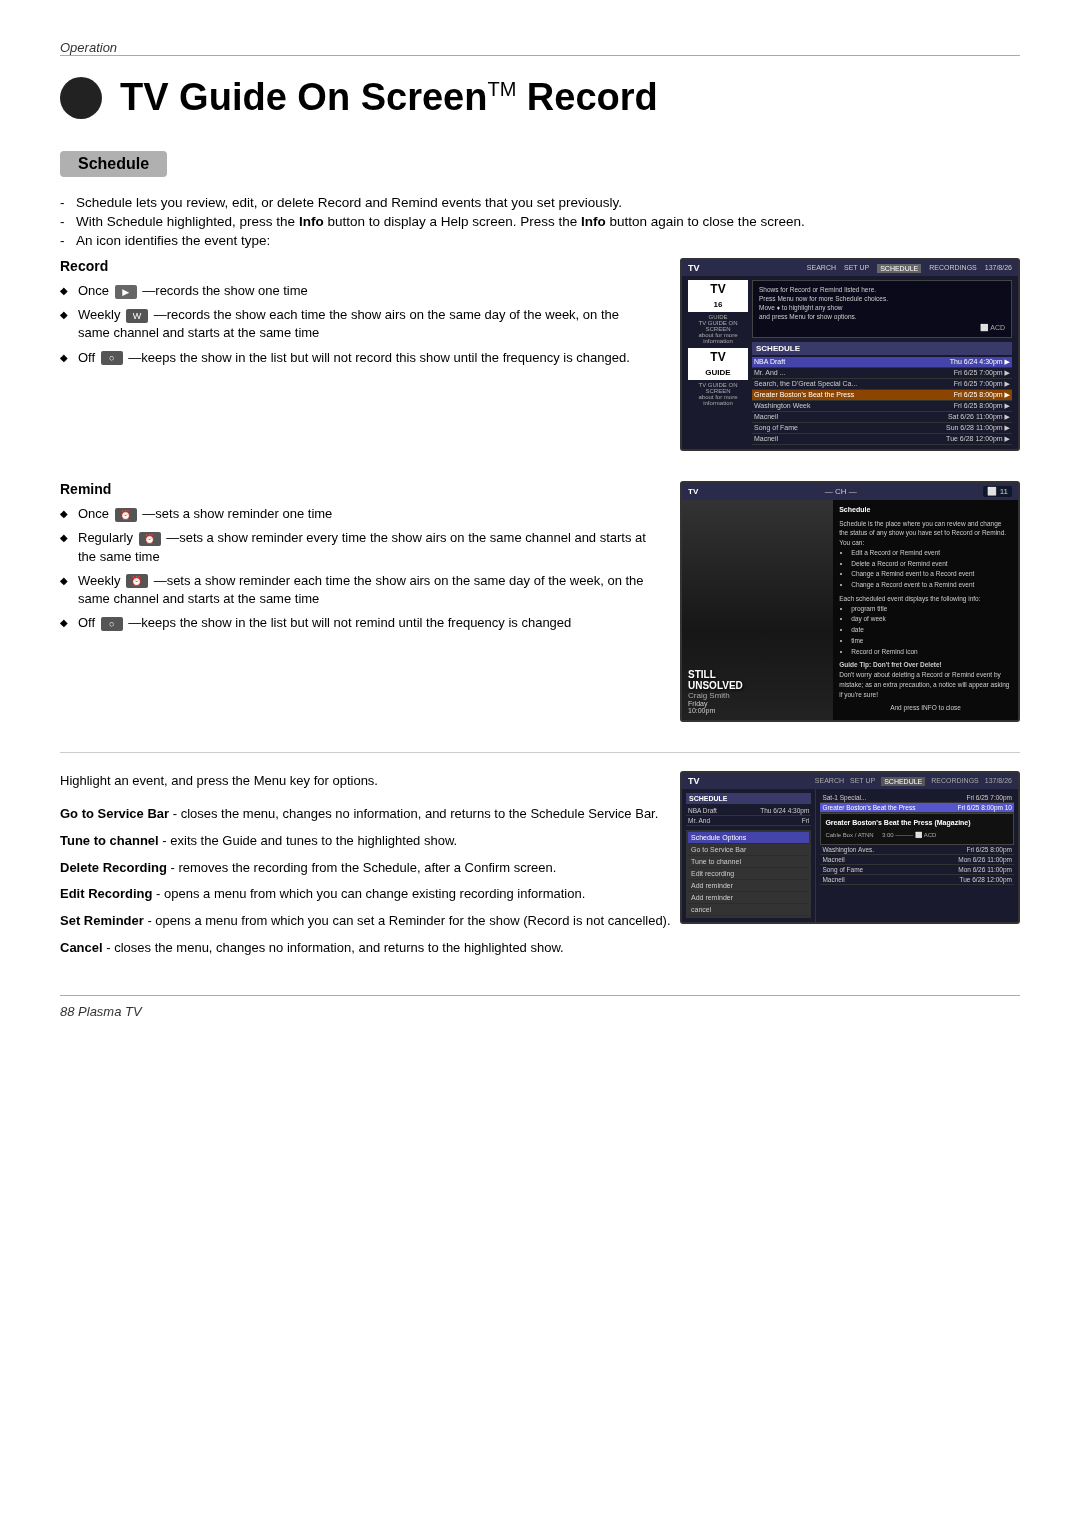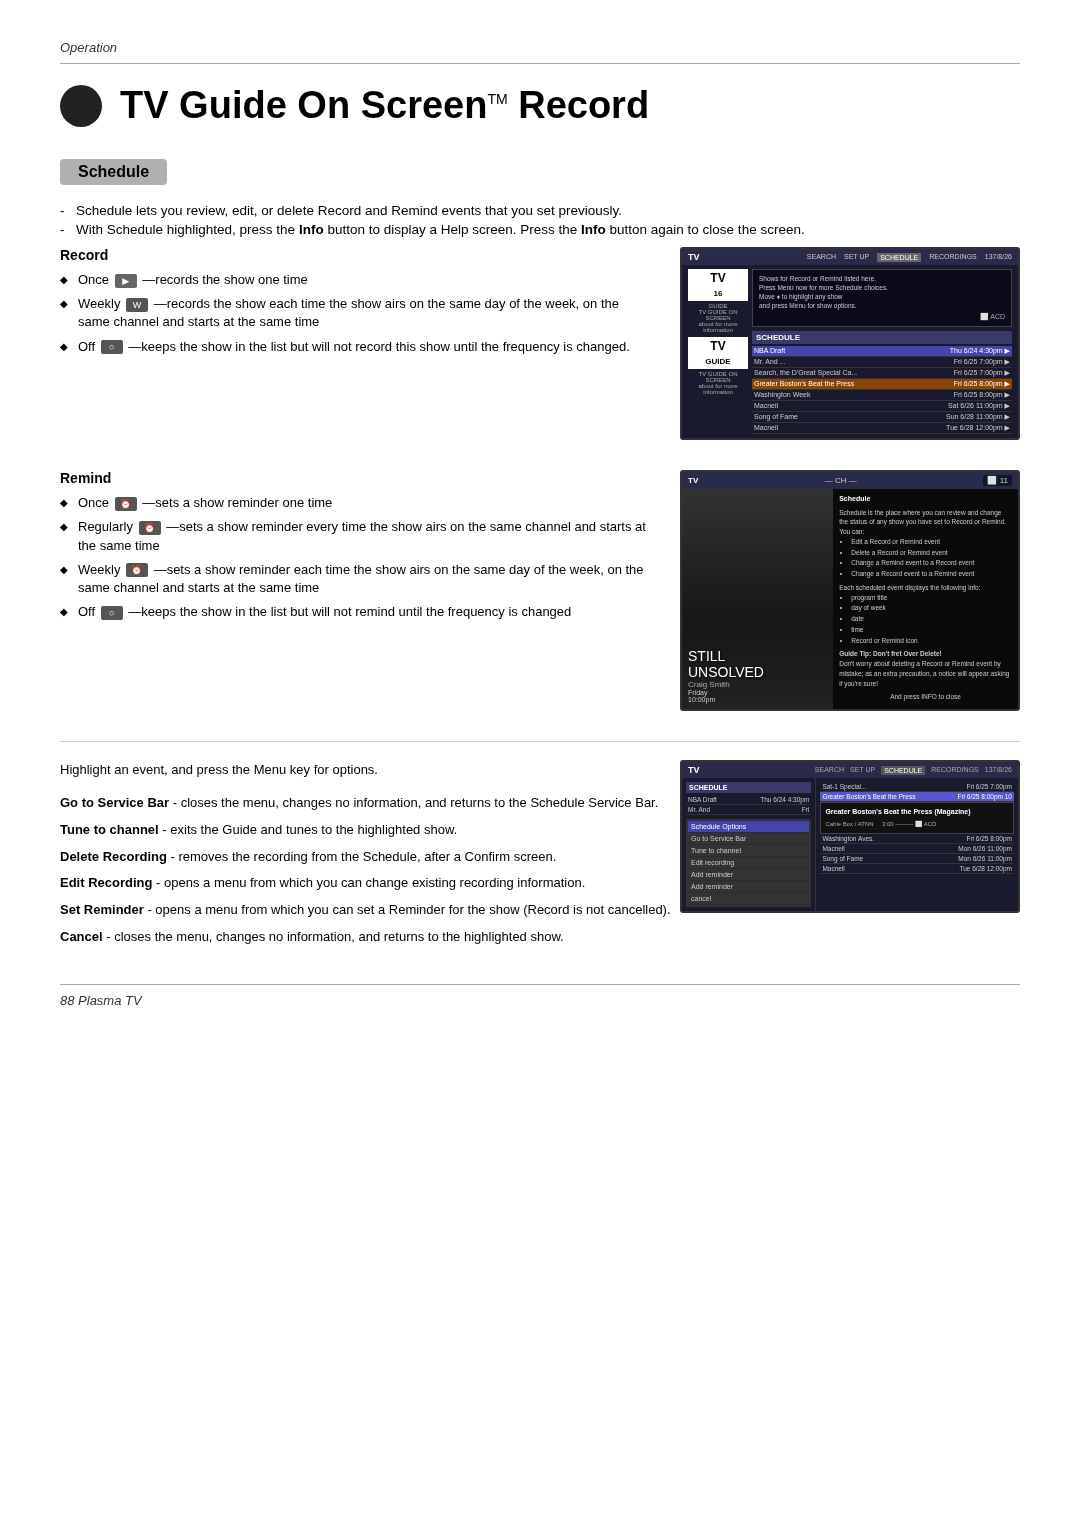--- a/index.html
+++ b/index.html
@@ -12,21 +12,21 @@
       position: relative;
       font-size: 14px;
     }
     .page {
       padding: 40px 60px 40px 60px;
     }
     .operation-label {
       font-style: italic;
       font-size: 13px;
       color: #333;
-      margin-bottom: 8px;
+      margin-bottom: 0;
     }
     hr.top-rule {
       border: none;
       border-top: 1px solid #aaa;
       margin-bottom: 20px;
     }
     .page-title {
       font-size: 38px;
       font-weight: 900;
       display: flex;
@@ -37,21 +37,21 @@
     }
     .title-circle {
       width: 42px;
       height: 42px;
       background: #222;
       border-radius: 50%;
       display: inline-block;
       flex-shrink: 0;
     }
     .tm-sup {
-      font-size: 14px;
+      font-size: 20px;
       font-weight: normal;
       vertical-align: super;
     }
     .section-badge {
       background: #b0b0b0;
       color: #000;
       font-size: 16px;
       font-weight: bold;
       padding: 4px 18px;
       border-radius: 4px;
@@ -182,22 +182,22 @@
       width: 45%;
       background: #222;
       display: flex;
       flex-direction: column;
       justify-content: flex-end;
       padding: 6px;
       position: relative;
       overflow: hidden;
     }
     .show-title-text {
-      font-size: 14px;
-      font-weight: normal;
+      font-size: 10px;
+      font-weight: bold;
       color: #fff;
       line-height: 1.1;
       text-shadow: 1px 1px 3px #000;
     }
     .actor-name {
       font-size: 8px;
       color: #aaa;
     }
     .show-day {
       font-size: 7px;
@@ -341,20 +341,21 @@
     </span>
   </div>
 
   
   <div class="section-badge">Schedule</div>
 
   
   <ul class="bullet-list">
     <li>Schedule lets you review, edit, or delete Record and Remind events that you set previously.</li>
     <li>With Schedule highlighted, press the <strong>Info</strong> button to display a Help screen. Press the <strong>Info</strong> button again to close the screen.</li>
+    <li>An icon identifies the event type:</li>
   </ul>
 
   
   <div class="content-area">
     <div class="left-col">
       <div class="subsection-title">Record</div>
       <ul class="diamond-list">
         <li>
           <span>Once </span>
           <span class="icon-inline" style="background:#666; width:22px;">▶</span>

